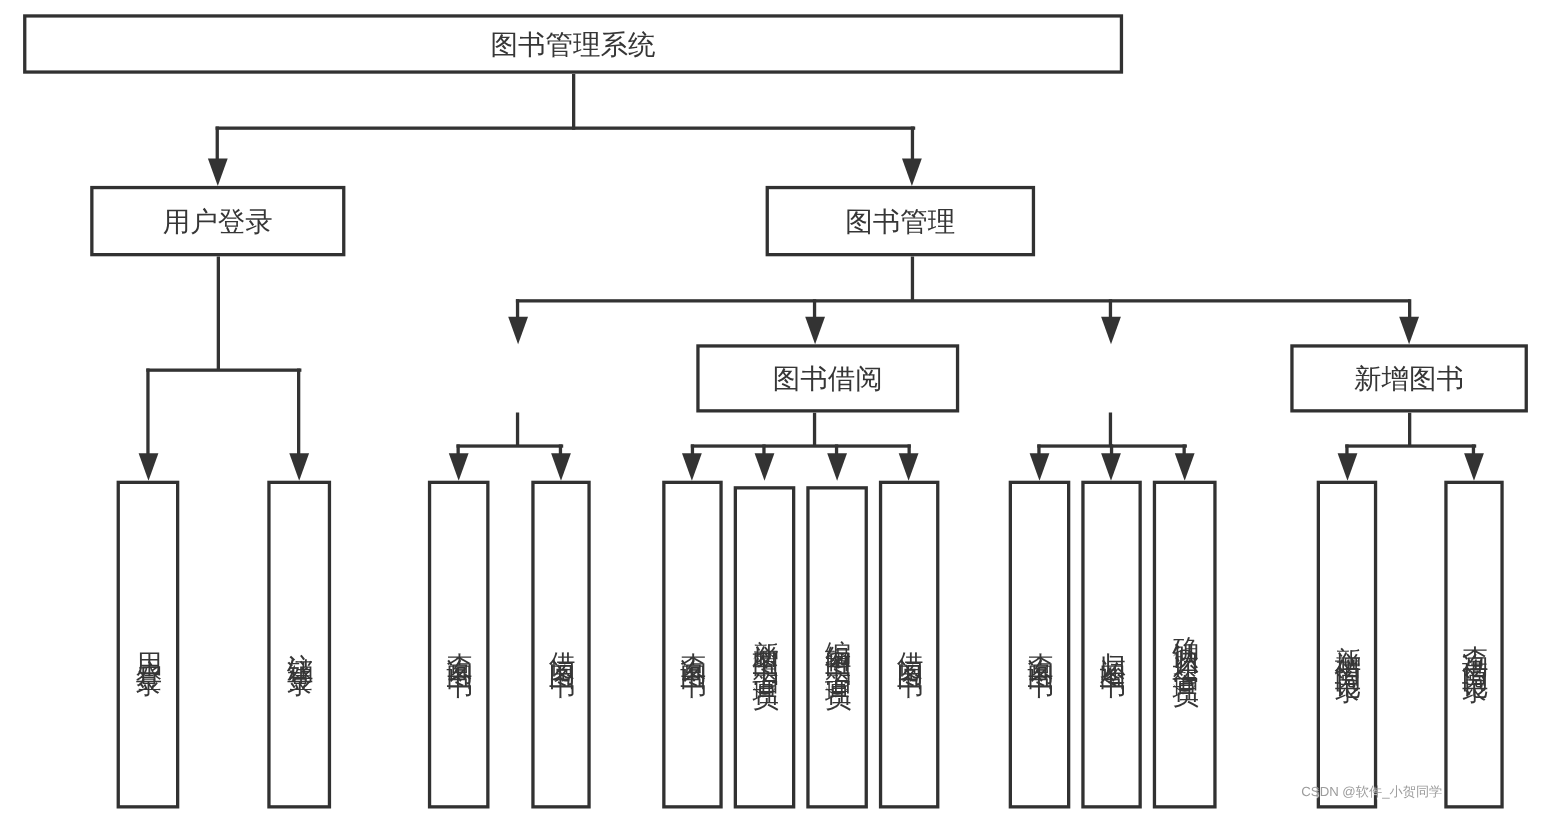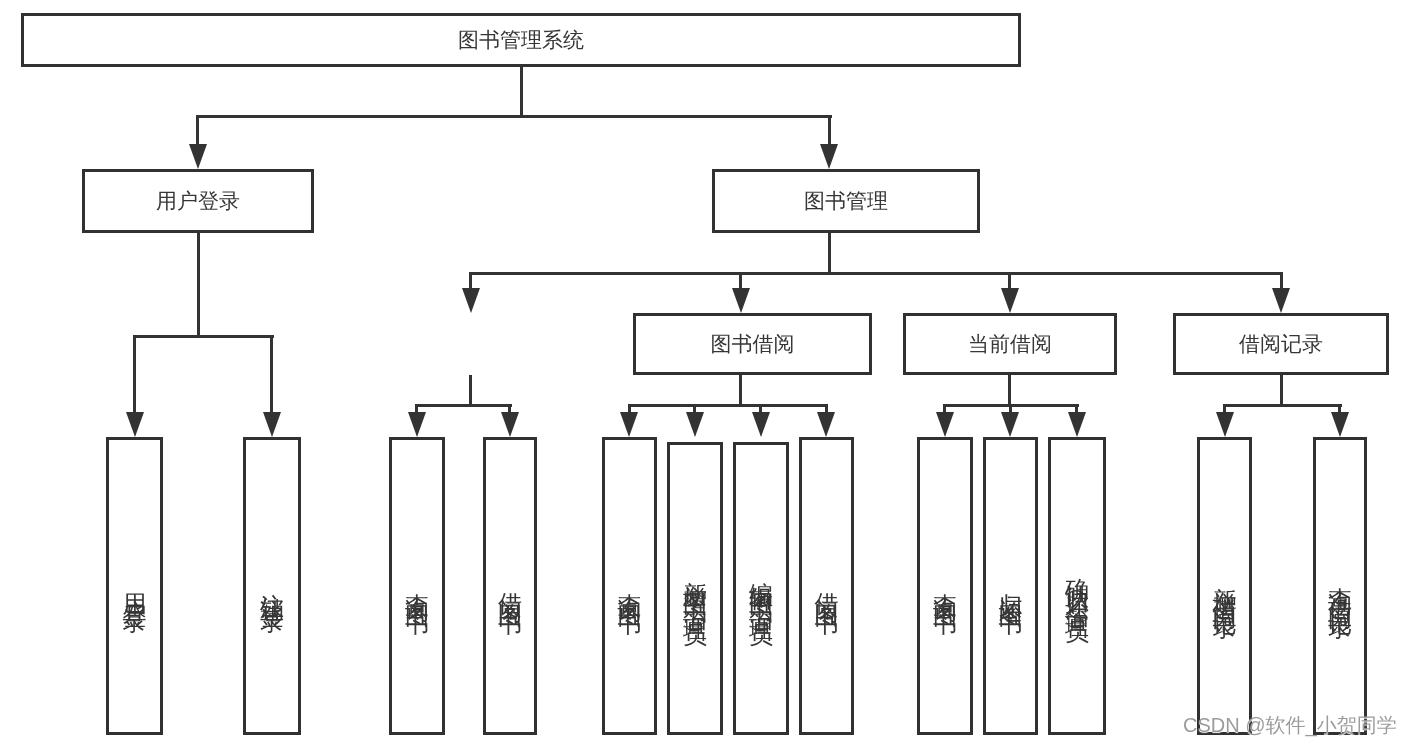--- a/index.html
+++ b/index.html
@@ -3,39 +3,39 @@
 <meta charset="utf-8">
 <style>
   html,body{margin:0;padding:0;background:#ffffff;}
   .canvas{
     position:relative;width:1405px;height:747px;background:#ffffff;
     font-family:"Liberation Sans","DejaVu Sans",sans-serif;color:#333333;overflow:hidden;
   }
   .node{
     position:absolute;box-sizing:border-box;border:3px solid #313131;background:#ffffff;
     display:flex;align-items:center;justify-content:center;
-    font-size:21px;color:#363636;white-space:nowrap;
+    font-size:25px;color:#363636;white-space:nowrap;
   }
   .leaf{
     position:absolute;box-sizing:border-box;border:3px solid #313131;background:#ffffff;
     display:flex;align-items:center;justify-content:center;
   }
   .leaf span{
     writing-mode:vertical-rl;text-orientation:mixed;
     font-size:24px;letter-spacing:6px;line-height:1;color:#363636;
   }
   .vl{position:absolute;width:3px;background:#333333;}
   .hl{position:absolute;height:3px;background:#333333;}
   .ah{
     position:absolute;width:0;height:0;
     border-left:9px solid transparent;border-right:9px solid transparent;
     border-top:25px solid #333333;
   }
   .wm{
-    position:absolute;left:1183px;top:712px;font-size:20px;color:#9c9c9c;
+    position:absolute;left:1183px;top:712px;font-size:12px;color:#9c9c9c;
     white-space:nowrap;text-shadow:0 1px 1px #ffffff;z-index:5;
   }
 </style>
 </head>
 <body>
 
 <div class="canvas">
 
   <div class="vl" style="left:520px;top:67px;height:51px"></div>
   <div class="hl" style="left:196px;top:115px;width:636px"></div>
@@ -92,25 +92,24 @@
   <div class="vl" style="left:1280px;top:375px;height:31px"></div>
   <div class="hl" style="left:1223px;top:404px;width:119px"></div>
   <div class="vl" style="left:1223px;top:404px;height:10px"></div>
   <div class="ah" style="left:1216px;top:412px"></div>
   <div class="vl" style="left:1338px;top:404px;height:10px"></div>
   <div class="ah" style="left:1331px;top:412px"></div>
 
   <div class="node" style="left:21px;top:13px;width:1000px;height:54px">图书管理系统</div>
 
   <div class="node" style="left:82px;top:169px;width:232px;height:64px">用户登录</div>
-  <div class="node" style="left:712px;top:169px;width:268px;height:64px">图书管理</div>
+  <div class="node" style="left:696px;top:169px;width:245px;height:64px">图书管理</div>
 
   <div class="node" style="left:633px;top:313px;width:239px;height:62px">图书借阅</div>
-  <div class="node" style="left:903px;top:313px;width:214px;height:62px">当前借阅</div>
-  <div class="node" style="left:1173px;top:313px;width:216px;height:62px">借阅记录</div>
+  <div class="node" style="left:1173px;top:313px;width:216px;height:62px">新增图书</div>
 
   <div class="leaf" style="left:106px;top:437px;width:57px;height:298px">
       <span>用户登录</span>
     </div>
   <div class="leaf" style="left:243px;top:437px;width:58px;height:298px">
       <span>注销登录</span>
     </div>
 
   <div class="leaf" style="left:389px;top:437px;width:56px;height:298px">
       <span>查询图书</span>

